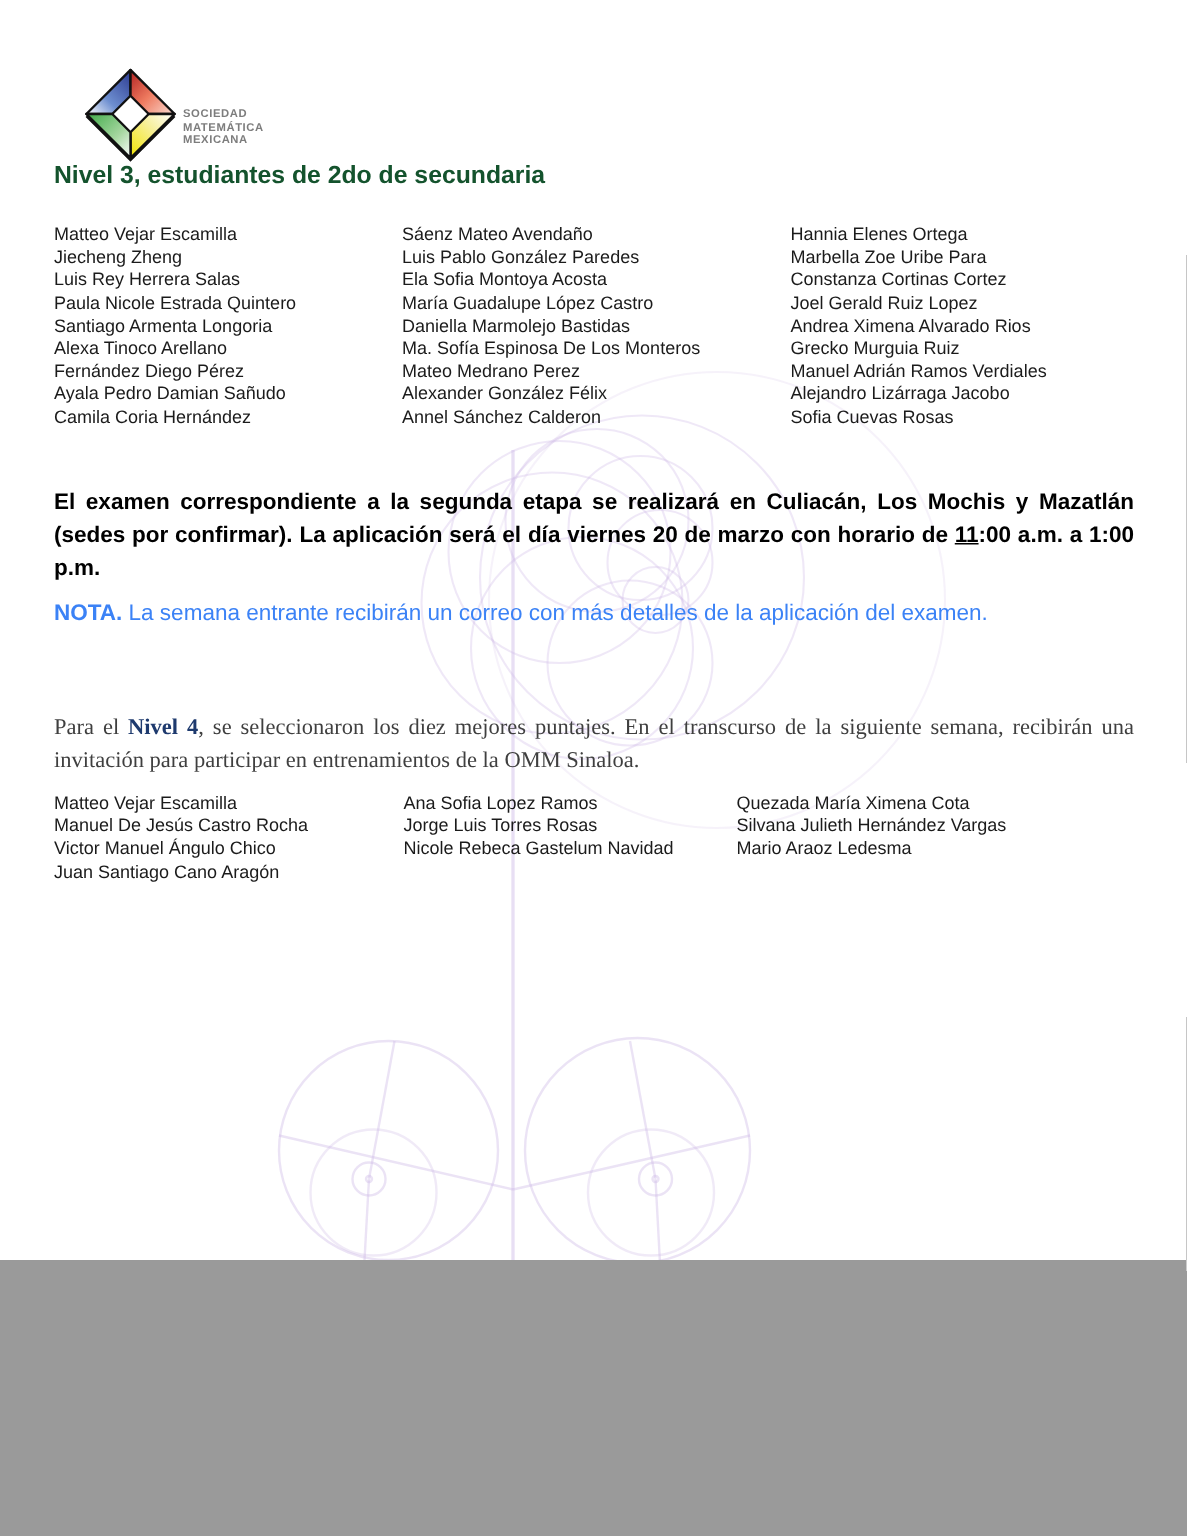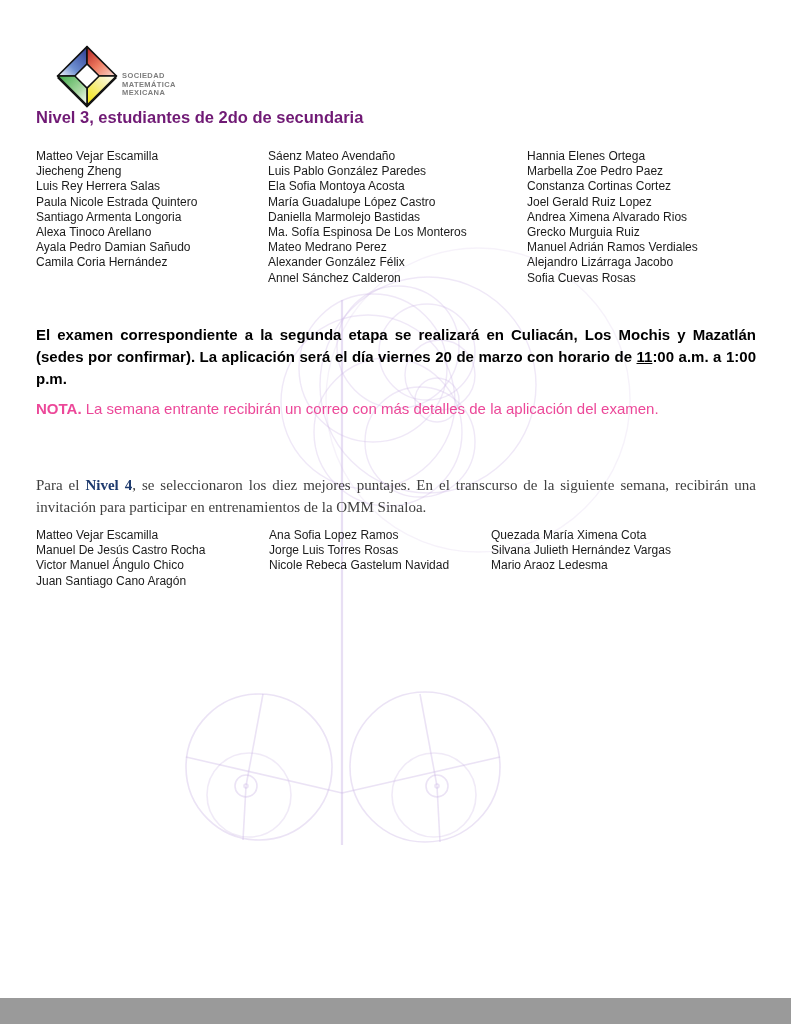--- a/index.html
+++ b/index.html
@@ -1,55 +1,55 @@
 <!DOCTYPE html>
 <html><head>
 <meta charset="utf-8">
 <style>
   html,body{margin:0;padding:0;background:#9a9a9a;}
   .page{
     position:relative;
-    width:791px;height:998px;
+    width:791px;height:840px;
     margin:0 auto;
     background:#ffffff;
     font-family:"Liberation Sans", sans-serif;
     overflow:hidden;
   }
   .watermark{position:absolute;left:0;top:0;z-index:0;pointer-events:none;}
   .content-block{position:absolute;z-index:1;}
 
   
   .logo{left:55px;top:44px;display:flex;align-items:center;}
   .logo-text{
     margin-left:3px;margin-top:18px;
     font-size:7.5px;line-height:8.6px;font-weight:700;
     color:#7d7d7d;letter-spacing:.4px;
   }
 
   
   .heading{
     left:36px;top:108px;
-    font-size:16.5px;font-weight:700;color:#701a75;
+    font-size:16.5px;font-weight:700;color:#14532d;
   }
 
   
   .name-list{left:36px;display:flex;font-size:12px;line-height:15.2px;color:#1b1b1b;}
   .nivel3-list{top:149px;}
   .nivel4-list{top:528px;}
   .name-col span{display:block;white-space:nowrap;}
   .n3c1{width:232px;}
   .n3c2{width:259px;}
   .n4c1{width:233px;}
   .n4c2{width:222px;}
 
   
   .para{left:36px;width:720px;font-size:15px;line-height:21.8px;text-align:justify;}
   .exam-para{top:324px;font-weight:700;color:#000000;}
   .exam-para .u{text-decoration:underline;}
-  .nota-para{top:398px;color:#ec4899;}
+  .nota-para{top:398px;color:#3b82f6;}
   .nota-para b{font-weight:700;}
   .nivel4-para{top:475px;color:#3f3f3f;font-family:Liberation Serif, serif;}
   .nivel4-para .lvl{font-weight:700;color:#1e3a6e;}
 </style>
 </head>
 <body>
 
 <div class="page">
 
   <svg class="watermark" width="791" height="1024" viewBox="0 0 791 1024" aria-hidden="true">
@@ -132,37 +132,38 @@
   <div class="content-block heading">Nivel 3, estudiantes de 2do de secundaria</div>
 
   <div class="content-block name-list nivel3-list">
     <div class="name-col n3c1">
       <span>Matteo Vejar Escamilla</span>
       <span>Jiecheng Zheng</span>
       <span>Luis Rey Herrera Salas</span>
       <span>Paula Nicole Estrada Quintero</span>
       <span>Santiago Armenta Longoria</span>
       <span>Alexa Tinoco Arellano</span>
+      <span>Fernández Diego Pérez</span>
       <span>Ayala Pedro Damian Sañudo</span>
       <span>Camila Coria Hernández</span>
     </div>
     <div class="name-col n3c2">
       <span>Sáenz Mateo Avendaño</span>
       <span>Luis Pablo González Paredes</span>
       <span>Ela Sofia Montoya Acosta</span>
       <span>María Guadalupe López Castro</span>
       <span>Daniella Marmolejo Bastidas</span>
       <span>Ma. Sofía Espinosa De Los Monteros</span>
       <span>Mateo Medrano Perez</span>
       <span>Alexander González Félix</span>
       <span>Annel Sánchez Calderon</span>
     </div>
     <div class="name-col">
       <span>Hannia Elenes Ortega</span>
-      <span>Marbella Zoe Pedro Paez</span>
+      <span>Marbella Zoe Uribe Para</span>
       <span>Constanza Cortinas Cortez</span>
       <span>Joel Gerald Ruiz Lopez</span>
       <span>Andrea Ximena Alvarado Rios</span>
       <span>Grecko Murguia Ruiz</span>
       <span>Manuel Adrián Ramos Verdiales</span>
       <span>Alejandro Lizárraga Jacobo</span>
       <span>Sofia Cuevas Rosas</span>
     </div>
   </div>
 

